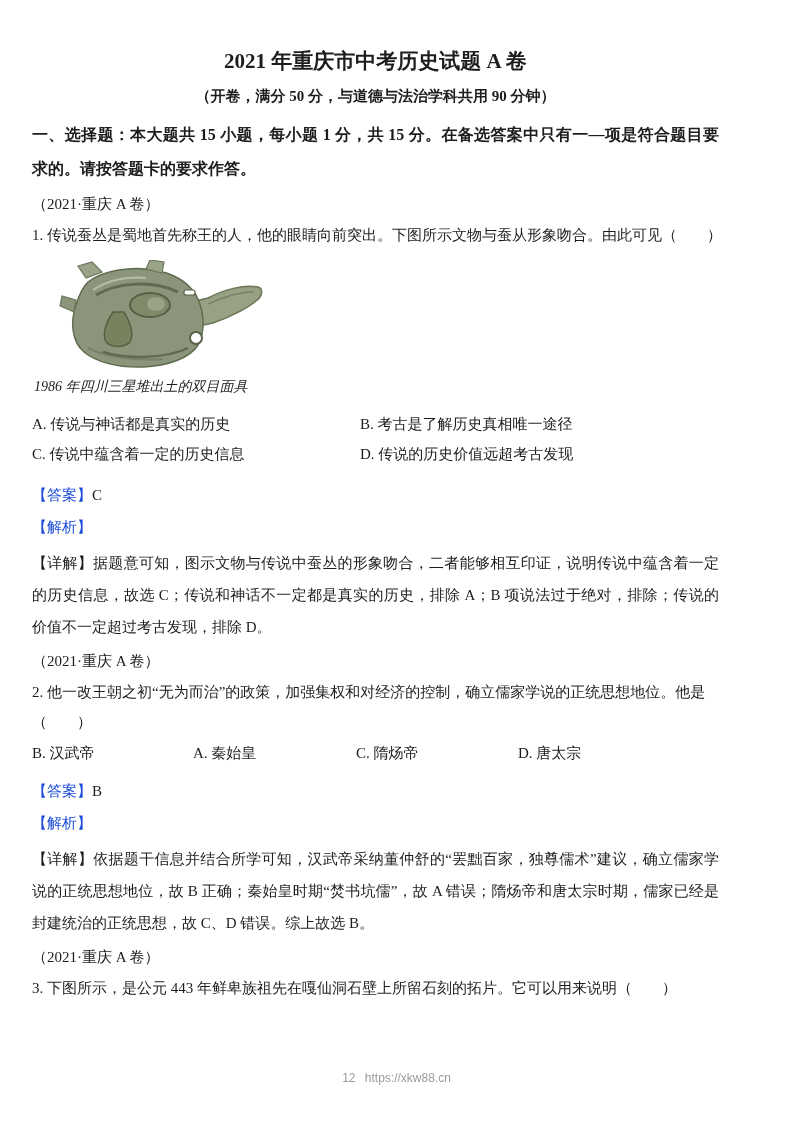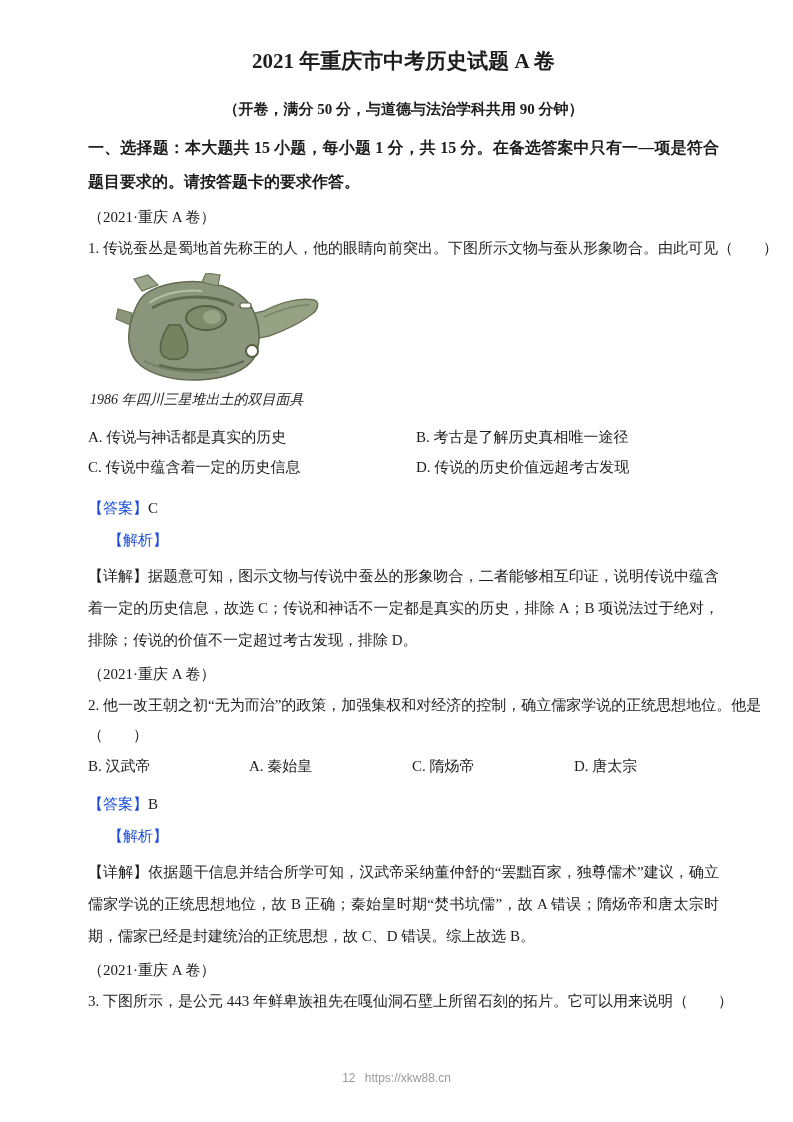--- a/index.html
+++ b/index.html
@@ -3,35 +3,35 @@
 <meta charset="utf-8">
 <style>
   html, body { margin: 0; padding: 0; background: #ffffff; }
   .page {
     position: relative;
     width: 793px;
     height: 1122px;
     margin: 0 auto;
     background: #ffffff;
     box-sizing: border-box;
-    padding: 48px 74px 0 88px;
+    padding: 48px 74px 0 32px;
     font-family: "Liberation Serif", "DejaVu Serif", serif;
     color: #1d1d1d;
     font-size: 15px;
     overflow: hidden;
   }
   .title {
     margin: 0;
     text-align: center;
     font-size: 21px;
     font-weight: bold;
     line-height: 26px;
   }
   .subtitle {
-    margin-top: 25px;
+    margin-top: 12px;
     text-align: center;
     font-size: 15px;
     font-weight: bold;
     line-height: 20px;
   }
   .section-heading {
     margin-top: 12px;
     font-weight: bold;
     font-size: 16px;
     line-height: 34px;
@@ -53,21 +53,21 @@
     margin-top: 12px;
     line-height: 30px;
   }
   .opts4 {
     display: grid;
     grid-template-columns: 161px 163px 162px auto;
     margin-top: 4px;
     line-height: 24px;
   }
   .answer-line { margin-top: 14px; line-height: 24px; }
-  .analysis-line { margin-top: 8px; line-height: 24px; margin-left: 20px; }
+  .analysis-line { margin-top: 8px; line-height: 24px; }
   .label-blue { color: #1d4ed8; }
   .detail {
     margin: 8px 0 0 0;
     line-height: 32px;
     text-align: justify;
   }
   .footer {
     position: absolute;
     left: 0; right: 0; bottom: 34px;
     text-align: center;

